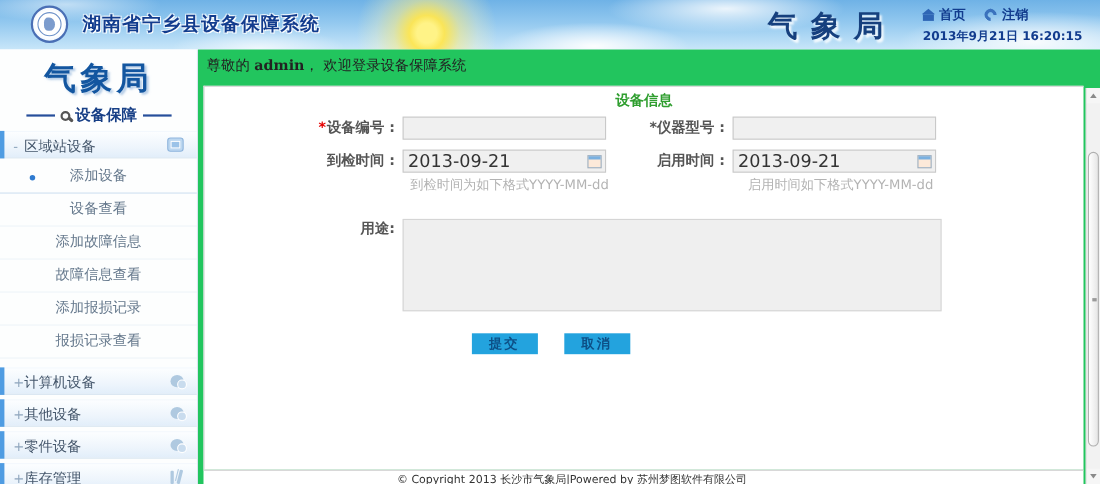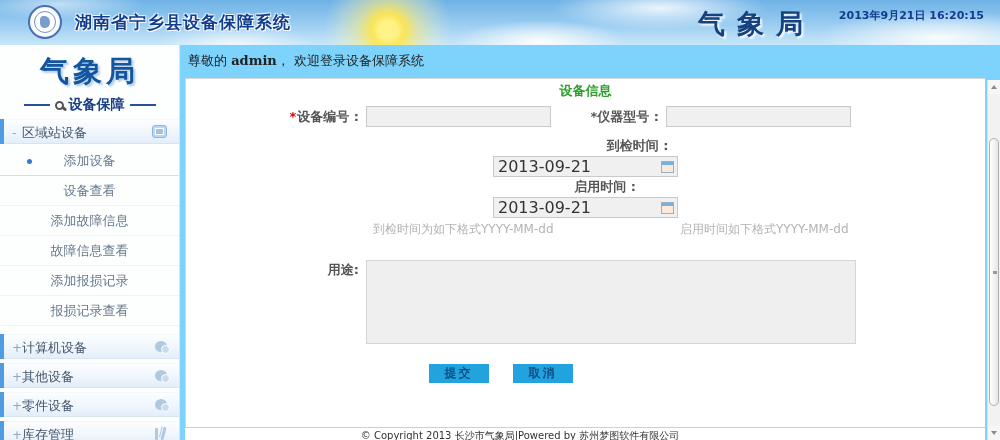--- a/index.html
+++ b/index.html
@@ -75,31 +75,31 @@
     background:#afc9e0; border-radius:1px; transform:rotate(14deg); box-shadow:-3px -1px 0 -1px #afc9e0; }
 
   .submenu{ list-style:none; padding:2px 0 4px 0; }
   .submenu li{ position:relative; height:30px; line-height:30px; text-align:center;
     font-size:13px; color:#66798d; border-bottom:1px solid #eef3f8; cursor:pointer; }
   .submenu li:first-child{ border-bottom:1px solid #cfe0f0; }
   .submenu li.active::before{ content:""; position:absolute; left:27px; top:13px; width:5px; height:5px;
     border-radius:50%; background:#2f7bd0; }
 
   
-  .content{ position:relative; flex:1; background:#7dd3fc; }
+  .content{ position:relative; flex:1; background:#22c55e; }
   .welcome{ height:33px; line-height:32px; padding-left:8px; font-size:13px; color:#222; }
   .welcome .uname{ font-family:"DejaVu Serif","Liberation Serif",serif; font-weight:bold; }
 
   .panel{ position:absolute; left:5px; top:33px; right:15px; bottom:13px;
     border-left:1px solid #d6d6d6; border-top:1px solid #d6d6d6; background:#fff; overflow:hidden; }
   .form-title{ margin-top:3px; text-align:center; font-size:13px; font-weight:bold; color:#2f9e2f; }
 
   .frow{ display:flex; align-items:center; }
   .frow-top{ align-items:flex-start; }
-  .r1{ margin-top:6px; } .r2{ margin-top:9px;flex-direction:column; } .rfn{ margin-top:13px; } .ruse{ margin-top:22px; }
+  .r1{ margin-top:6px; } .r2{ margin-top:9px; } .rfn{ margin-top:13px; } .ruse{ margin-top:22px; }
   .flbl{ width:180px; text-align:right; padding-right:7px; font-size:13px; font-weight:bold; color:#555; line-height:20px; }
   .flbl .req{ color:#e60000; margin-right:1px; }
   .flbl2{ width:115px; text-align:right; padding-right:7px; font-size:13px; font-weight:bold; color:#555; line-height:20px; }
   .tin{ width:185px; height:21px; background:#f0f0f0; border:1px solid #c9c9c9; font-size:16px;
     color:#333; padding:0 4px; font-family:"DejaVu Sans","Liberation Sans",sans-serif; }
   .datewrap{ position:relative; width:185px; }
   .datewrap .tin{ width:185px; padding-right:20px; }
   .cal-icon{ position:absolute; right:4px; top:5px; width:13px; height:12px; background:#fde9d9;
     border:1px solid #9ab0c4; cursor:pointer; }
   .cal-icon::before{ content:""; position:absolute; left:0; right:0; top:0; height:3px; background:#7ab0e0; }
@@ -135,20 +135,26 @@
 </head>
 <body>
 
 <div class="page">
 
   <div class="topbar">
     <div class="logo"></div>
     <div class="sys-title">湖南省宁乡县设备保障系统</div>
     <div class="bureau-title">气象局</div>
     <div class="topnav">
+      <div class="topnav-row">
+        <span class="home-icon"></span>
+        <span class="toplink">首页</span>
+        <span class="logout-icon"></span>
+        <span class="toplink">注销</span>
+      </div>
       <div class="datetime">2013年9月21日  16:20:15</div>
     </div>
   </div>
 
   <div class="main">
 
     <div class="sidebar">
       <div class="brand">气象局</div>
       <div class="subbrand">
         <span class="line"></span>

